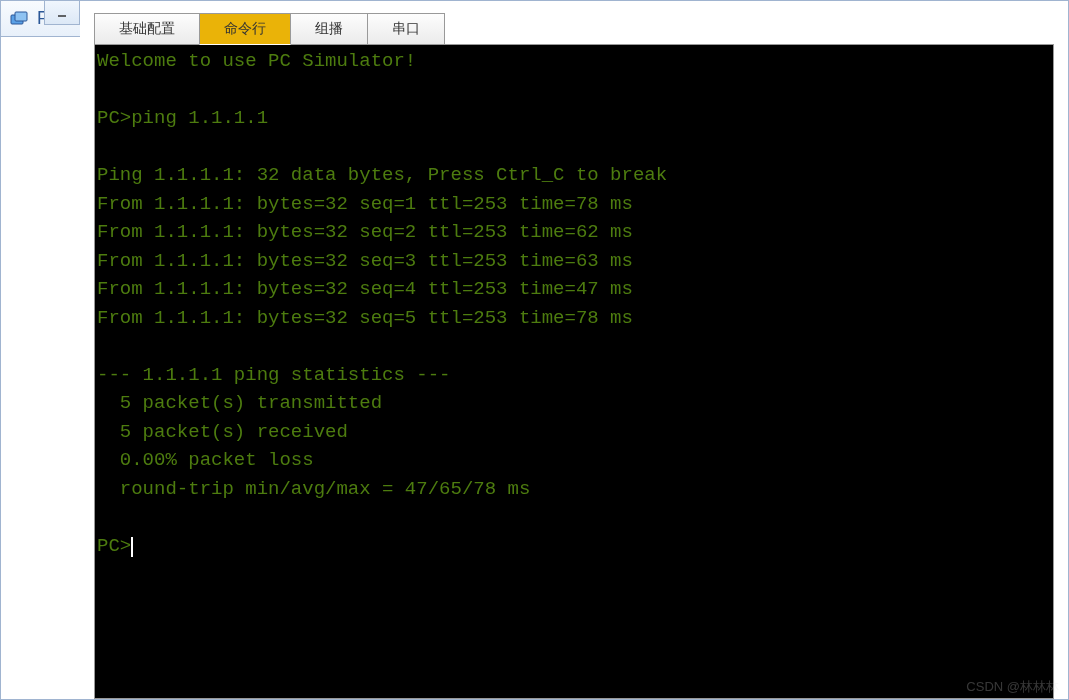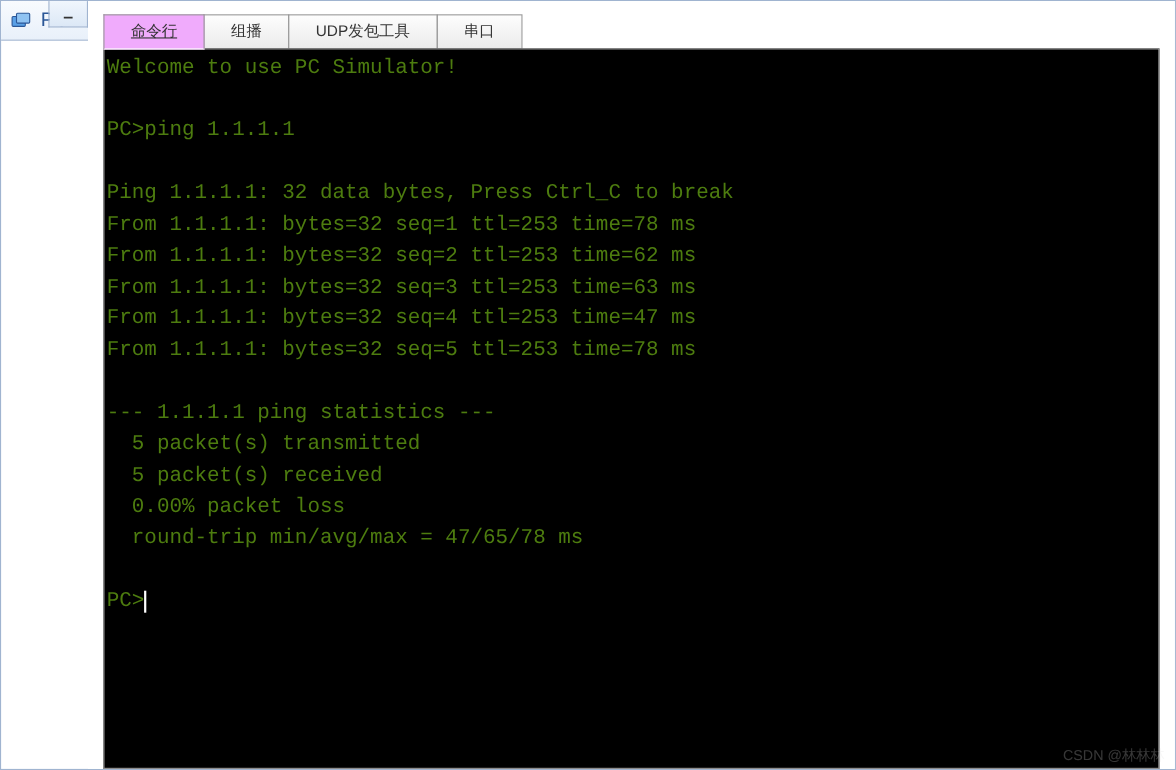--- a/index.html
+++ b/index.html
@@ -78,25 +78,24 @@
       border: 1px solid #999;
       background: linear-gradient(to bottom, #fdfdfd, #ebebeb);
       font-size: 14px;
       color: #333;
       cursor: pointer;
       margin-right: -1px;
       border-bottom: 1px solid #999;
       white-space: nowrap;
     }
     .tab.active {
-      background: #f0abfc;
+      background: #eab308;
       border-bottom: 1px solid #fff;
       position: relative;
       z-index: 1;
-      text-decoration: underline;
     }
     .terminal {
       flex: 1;
       background: #000;
       color: #4d7c0f;
       font-family: "Consolas", "Courier New", monospace;
       font-size: 19px;
       line-height: 1.5;
       padding: 2px 2px;
       white-space: pre;
@@ -142,23 +141,23 @@
       <div class="win-btn">
         <svg width="12" height="12" viewBox="0 0 12 12">
             <line x1="2" y1="9" x2="10" y2="9" stroke="#333" stroke-width="1.5"></line>
           </svg>
       </div>
     </div>
   </div>
 
   <div class="content-wrap">
     <div class="tabs">
+      <div class="tab">基础配置</div>
       <div class="tab active">命令行</div>
       <div class="tab">组播</div>
-      <div class="tab">UDP发包工具</div>
       <div class="tab">串口</div>
     </div>
 
     <div class="terminal" id="terminal-body"><span class="terminal-line">Welcome to use PC Simulator!</span><span class="terminal-line"> </span><span class="terminal-line">PC&gt;ping 1.1.1.1</span><span class="terminal-line"> </span><span class="terminal-line">Ping 1.1.1.1: 32 data bytes, Press Ctrl_C to break</span><span class="terminal-line">From 1.1.1.1: bytes=32 seq=1 ttl=253 time=78 ms</span><span class="terminal-line">From 1.1.1.1: bytes=32 seq=2 ttl=253 time=62 ms</span><span class="terminal-line">From 1.1.1.1: bytes=32 seq=3 ttl=253 time=63 ms</span><span class="terminal-line">From 1.1.1.1: bytes=32 seq=4 ttl=253 time=47 ms</span><span class="terminal-line">From 1.1.1.1: bytes=32 seq=5 ttl=253 time=78 ms</span><span class="terminal-line"> </span><span class="terminal-line">--- 1.1.1.1 ping statistics ---</span><span class="terminal-line">  5 packet(s) transmitted</span><span class="terminal-line">  5 packet(s) received</span><span class="terminal-line">  0.00% packet loss</span><span class="terminal-line">  round-trip min/avg/max = 47/65/78 ms</span><span class="terminal-line"> </span><span class="terminal-line">PC&gt;<span class="cursor"></span></span></div>
   </div>
 </div>
 
 <div class="watermark">CSDN @林林林</div>
 
 </body></html>

